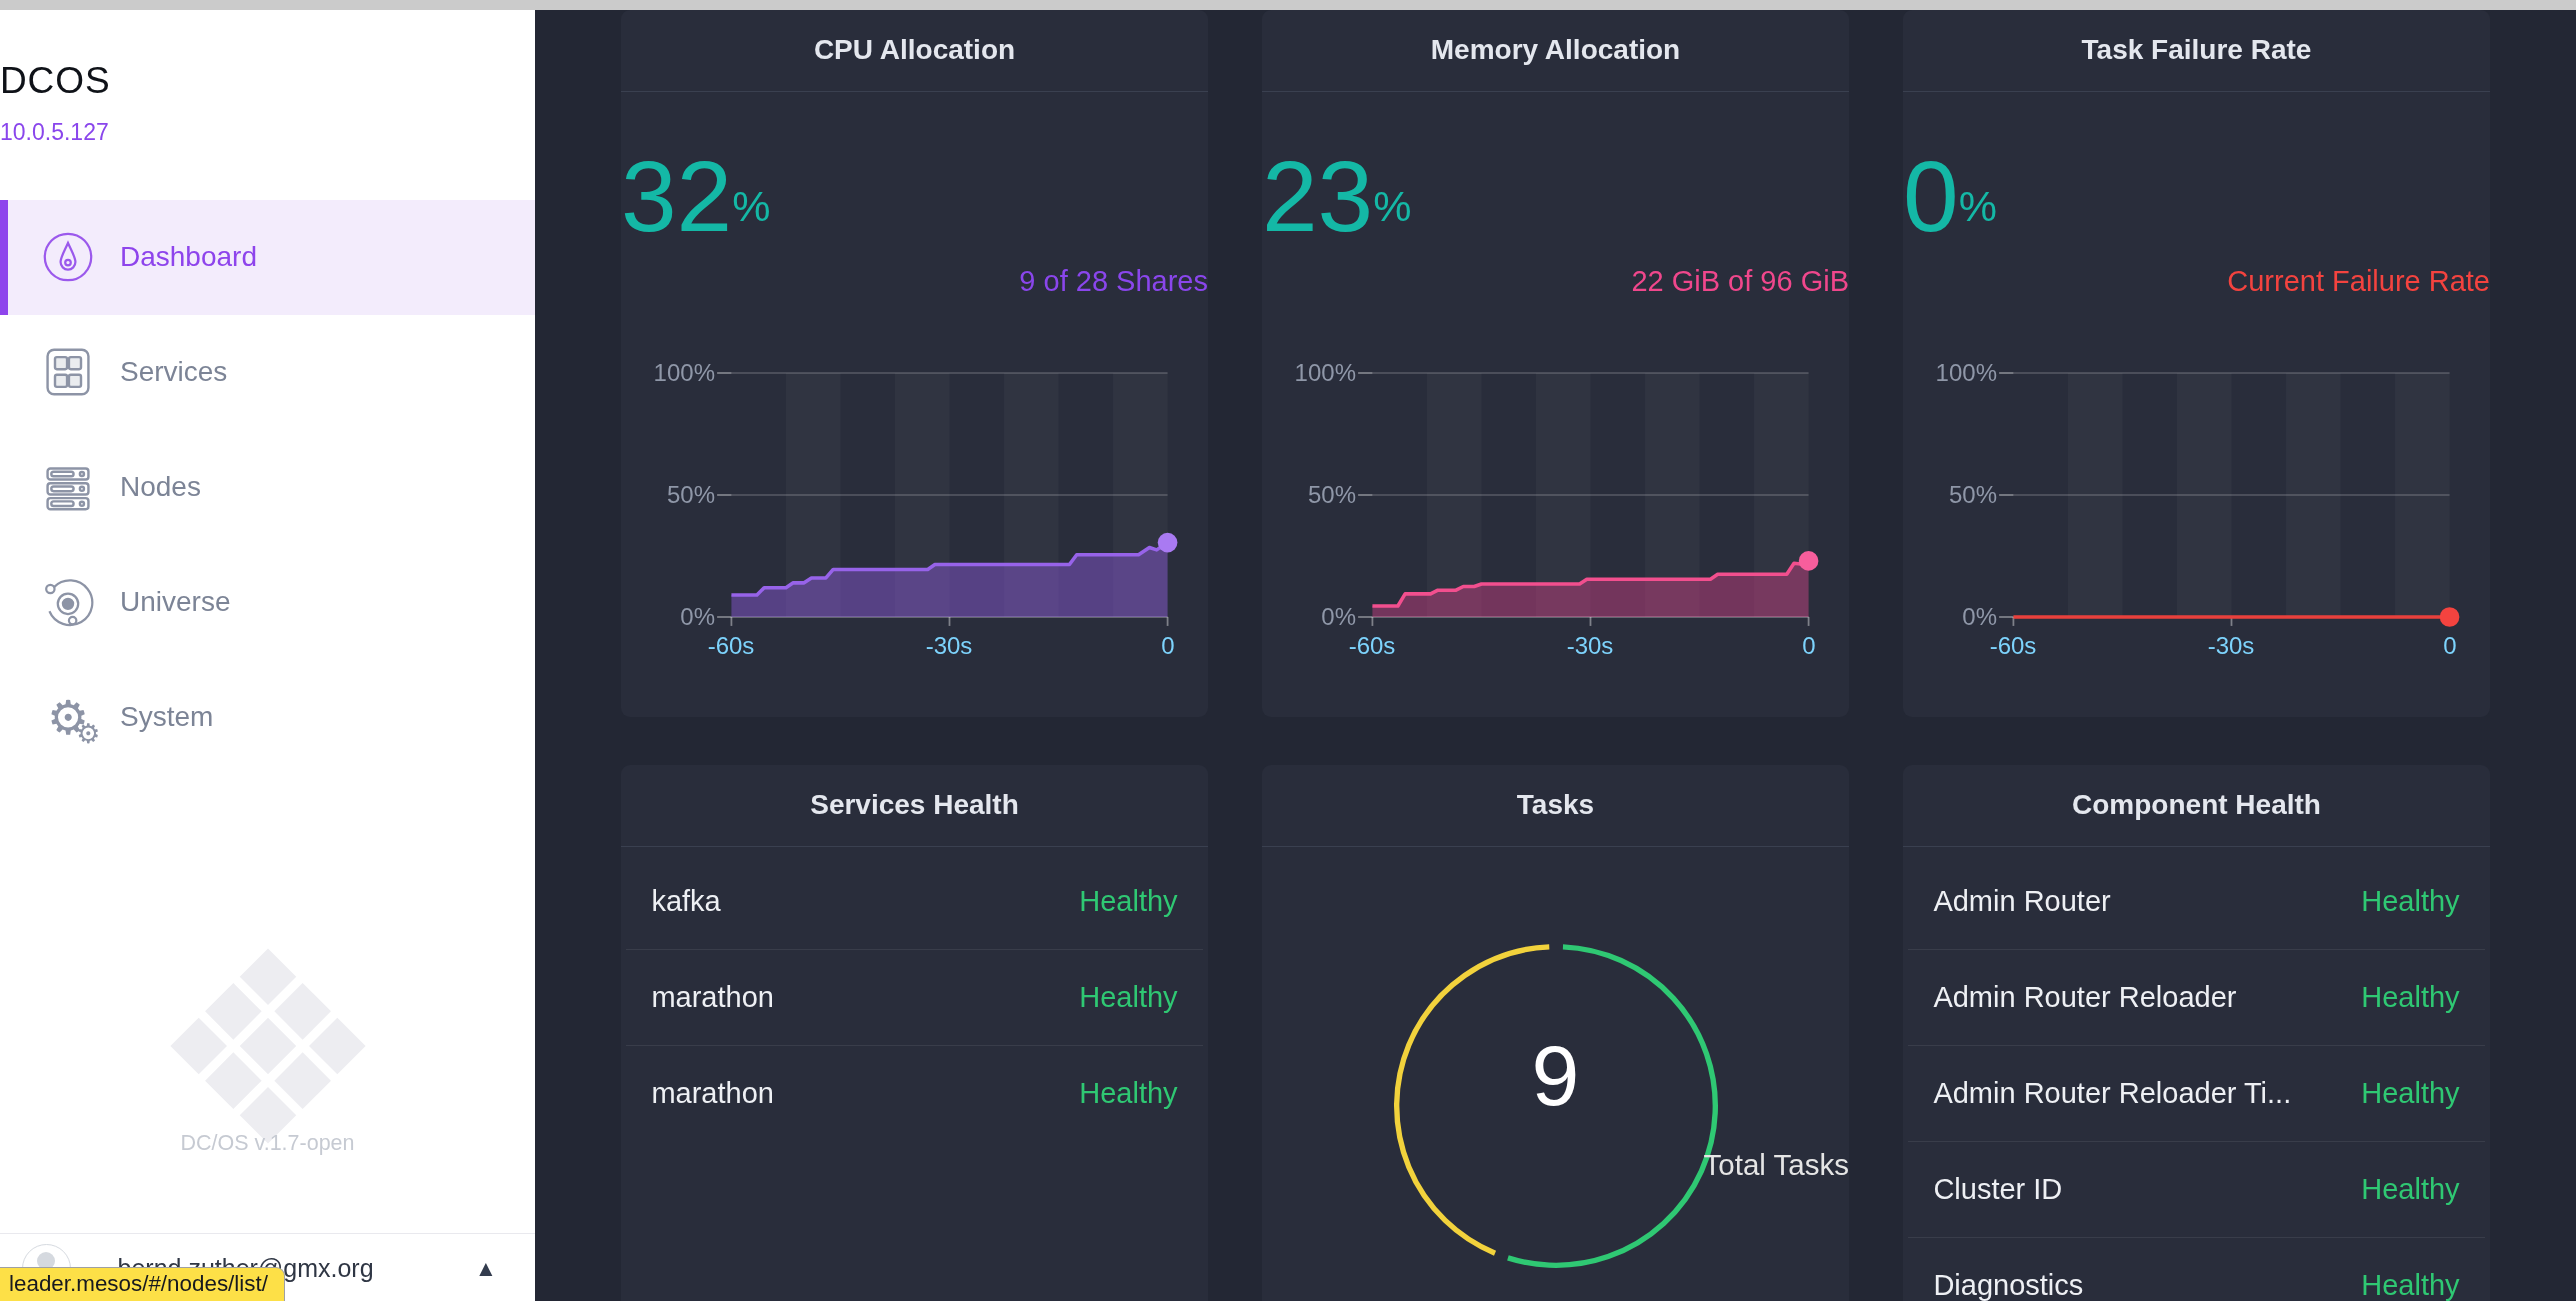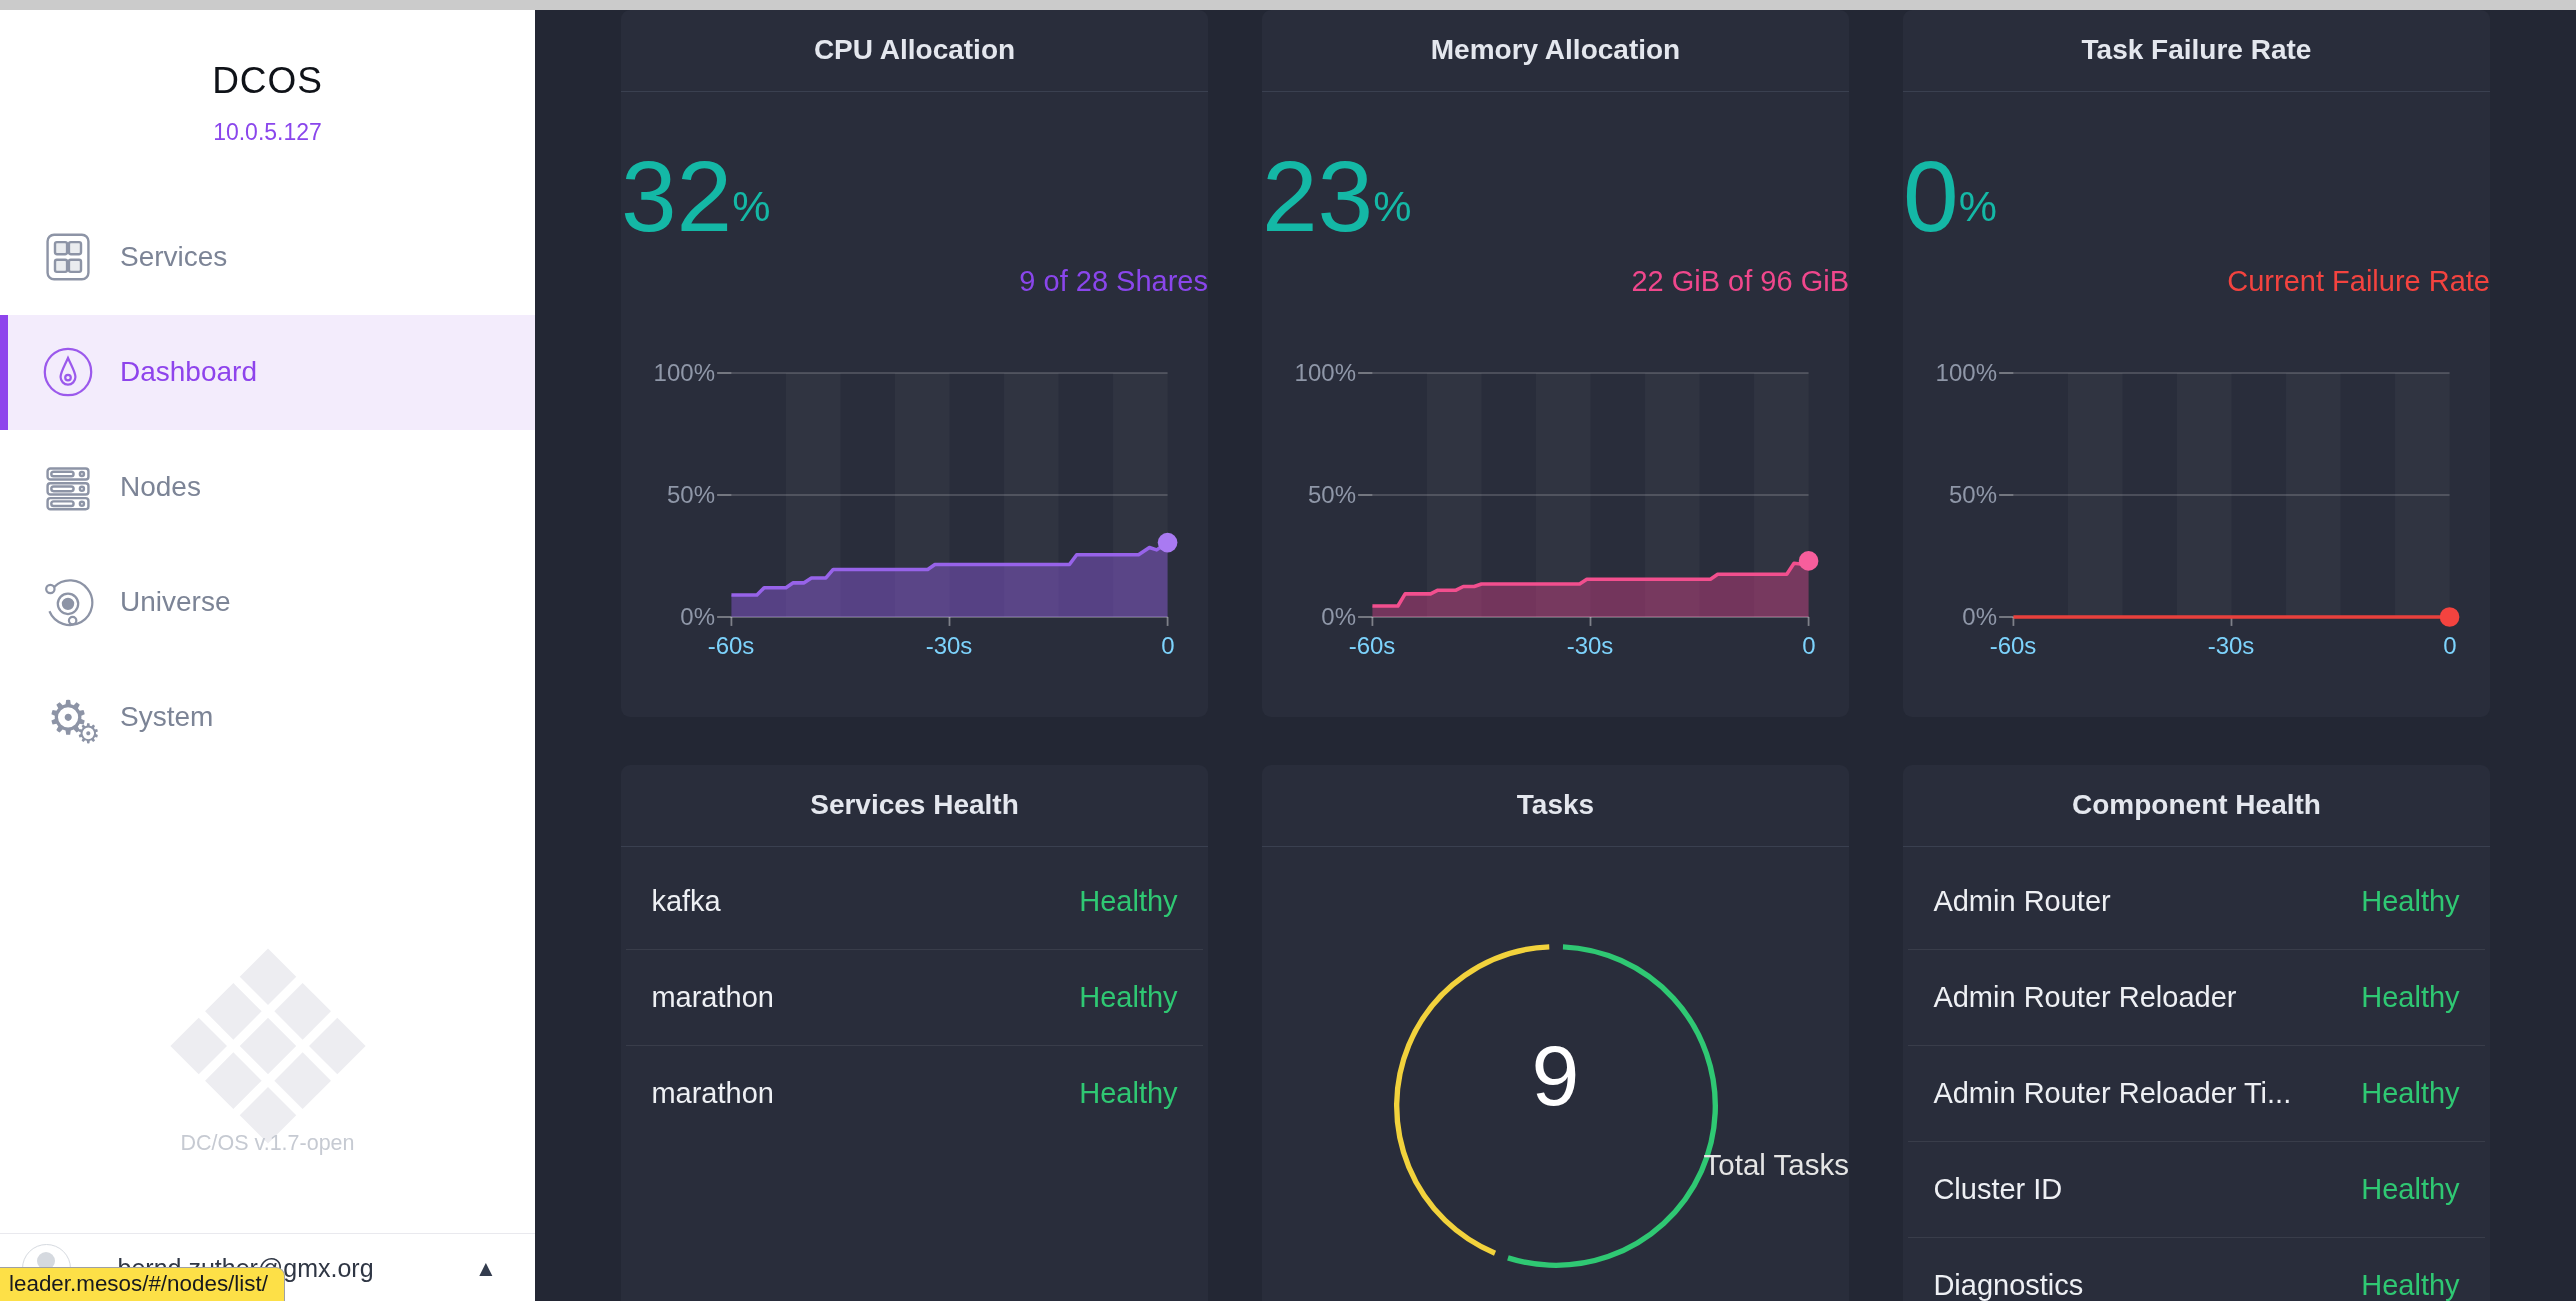--- a/index.html
+++ b/index.html
@@ -3,21 +3,21 @@
 <meta charset="utf-8">
 <style>
   html,body{margin:0;padding:0}
   body{width:2576px;height:1301px;position:relative;overflow:hidden;background:#232734;
        font-family:"Liberation Sans","DejaVu Sans",sans-serif}
   
   .topbar{position:absolute;top:0;left:0;right:0;height:9.8px;background:#cbcbcb;z-index:50}
 
   
   .sidebar{position:absolute;top:9.8px;left:0;bottom:0;width:535px;background:#ffffff;z-index:10}
-  .brand{padding-top:50px;text-align:center}
+  .brand{padding-top:50px;}
   .brand-title{font-size:37px;color:#0f1218;letter-spacing:0.9px}
   .brand-ip{margin-top:17px;font-size:23px;color:#8a46ec}
   .menu{margin-top:54px}
   .menu-item{height:115px;display:flex;align-items:center;padding-left:41px;cursor:pointer}
   .menu-item .icon{width:54px;height:54px;margin-right:25px;flex:none;display:flex;align-items:center;justify-content:center;position:relative}
   .menu-item .label{font-size:28px;color:#7c8496}
   .menu-item.active{background:#f3ecfc;border-left:8px solid #8e44ec;padding-left:33px}
   .menu-item.active .label{color:#8e44ec}
   .gear-big{font-size:47px;color:#8d94a6;line-height:1}
   .gear-small{font-size:27px;color:#8d94a6;position:absolute;right:-5.4px;bottom:-3.6px;line-height:1}
@@ -75,41 +75,41 @@
 
 <div class="topbar"></div>
 
 <aside class="sidebar">
   <div class="brand">
     <div class="brand-title">DCOS</div>
     <div class="brand-ip">10.0.5.127</div>
   </div>
 
   <nav class="menu">
+    <div class="menu-item active">
+      <span class="icon">
+        <svg width="52" height="52" viewBox="0 0 56 56" fill="none" stroke="#9b59ec" stroke-width="2.4">
+          <circle cx="28" cy="28" r="25"></circle>
+          <path d="M28 13 C23.5 23 20 28.5 20 33.5 a8 8 0 0 0 16 0 C36 28.5 32.5 23 28 13 Z"></path>
+          <circle cx="28" cy="34" r="3"></circle>
+        </svg>
+      </span>
+      <span class="label">Dashboard</span>
+    </div>
     <div class="menu-item">
       <span class="icon">
         <svg width="52" height="52" viewBox="0 0 56 56" fill="none" stroke="#8d94a6" stroke-width="2.6">
           <rect x="6" y="4" width="44" height="48" rx="7"></rect>
           <rect x="14" y="12" width="13" height="13" rx="2" fill="rgba(141,148,166,0.18)"></rect>
           <rect x="29" y="12" width="13" height="13" rx="2" fill="rgba(141,148,166,0.18)"></rect>
           <rect x="14" y="31" width="13" height="13" rx="2" fill="rgba(141,148,166,0.18)"></rect>
           <rect x="29" y="31" width="13" height="13" rx="2" fill="rgba(141,148,166,0.18)"></rect>
         </svg>
       </span>
       <span class="label">Services</span>
-    </div>
-    <div class="menu-item active">
-      <span class="icon">
-        <svg width="52" height="52" viewBox="0 0 56 56" fill="none" stroke="#9b59ec" stroke-width="2.4">
-          <circle cx="28" cy="28" r="25"></circle>
-          <path d="M28 13 C23.5 23 20 28.5 20 33.5 a8 8 0 0 0 16 0 C36 28.5 32.5 23 28 13 Z"></path>
-          <circle cx="28" cy="34" r="3"></circle>
-        </svg>
-      </span>
-      <span class="label">Dashboard</span>
     </div>
     <div class="menu-item">
       <span class="icon">
         <svg width="52" height="52" viewBox="0 0 56 56" fill="none" stroke="#8d94a6" stroke-width="2.6">
           <rect x="6" y="8" width="44" height="12" rx="3"></rect>
           <rect x="10" y="11.5" width="24" height="5" rx="2.5"></rect>
           <circle cx="43" cy="14" r="2.2"></circle>
           <rect x="6" y="24" width="44" height="12" rx="3"></rect>
           <rect x="10" y="27.5" width="24" height="5" rx="2.5"></rect>
           <circle cx="43" cy="30" r="2.2"></circle>

